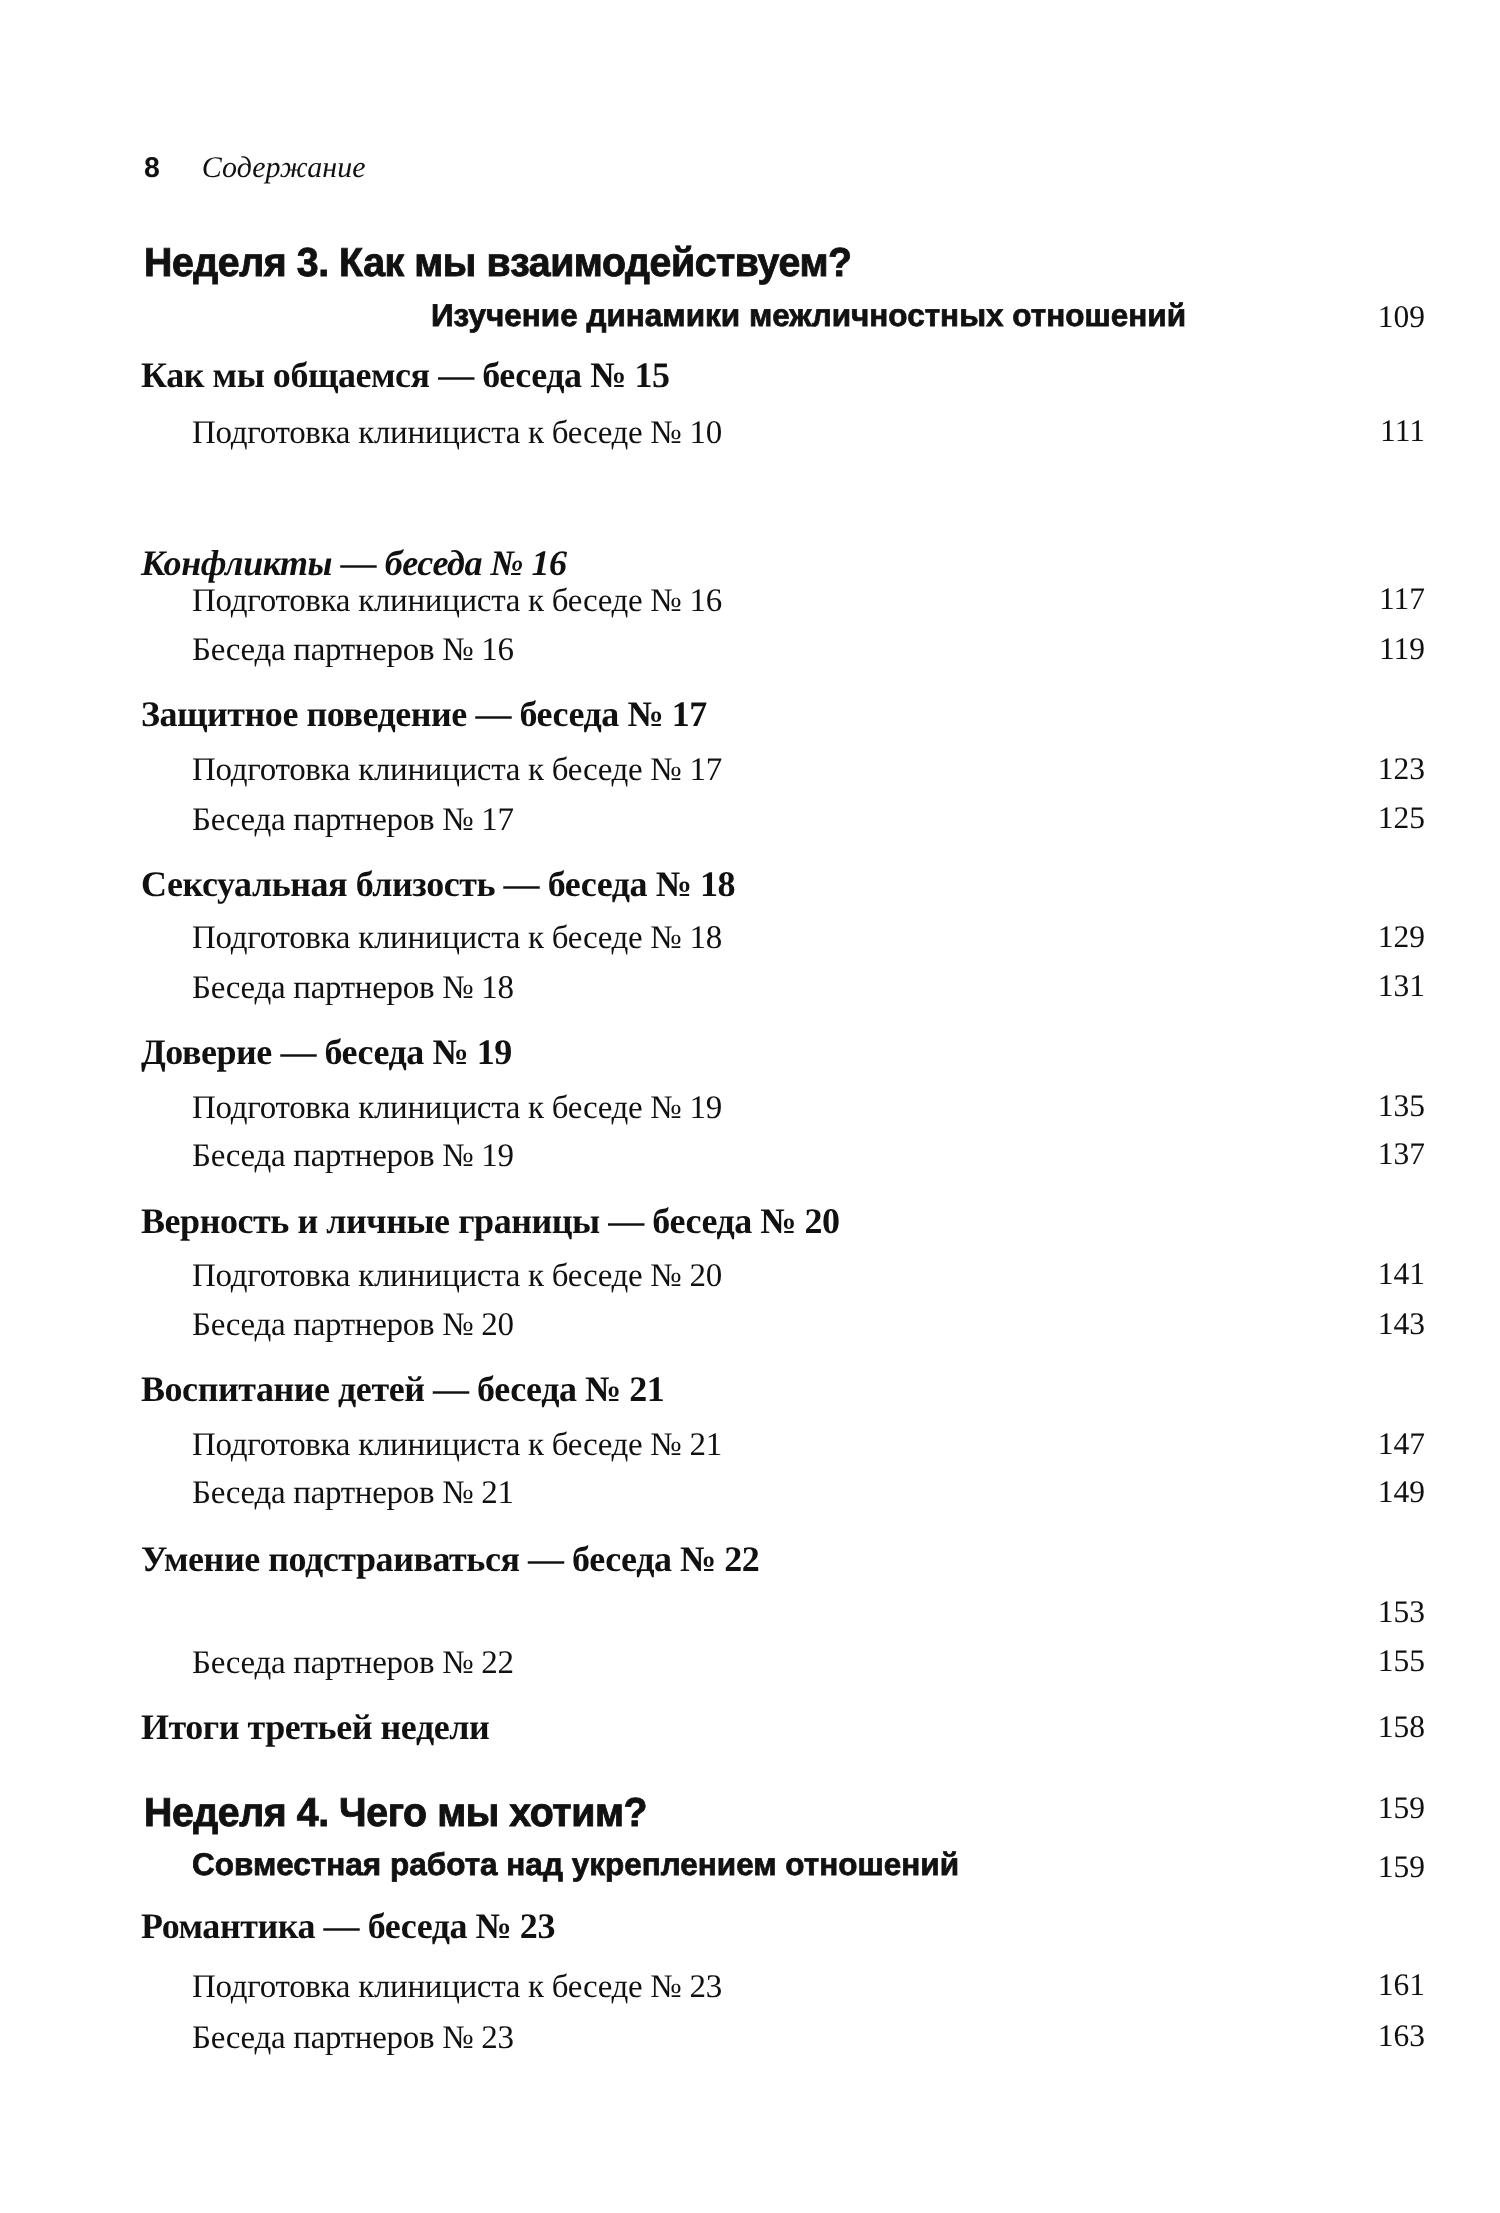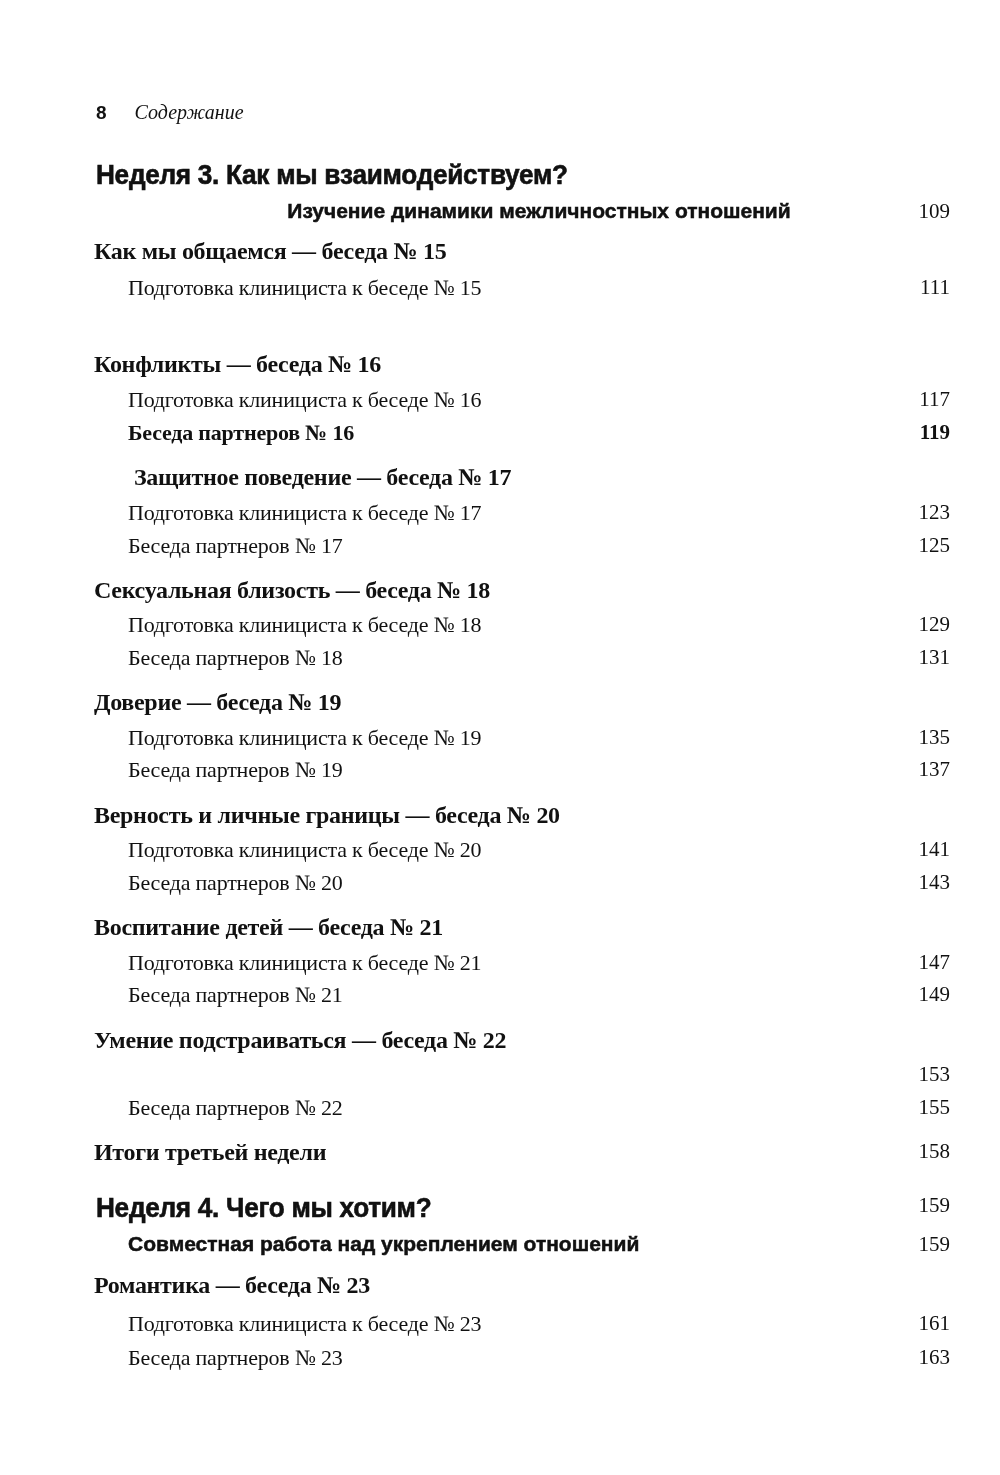--- a/index.html
+++ b/index.html
@@ -42,37 +42,37 @@
   </div>
   <div class="row wsub" style="top:199px;justify-content:center;">
     <span class="txt">Изучение динамики межличностных отношений</span>
     <span class="pg">109</span>
   </div>
 
   <div class="row section" style="top:238px;">
     <span class="txt">Как мы общаемся — беседа № 15</span>
   </div>
   <div class="row item" style="top:275px;">
-    <span class="txt">Подготовка клинициста к беседе № 15</span>
+    <span class="txt">Подготовка клинициста к беседе № 10</span>
     <span class="pg">111</span>
   </div>
 
-  <div class="row section" style="top:351px;">
+  <div class="row section" style="top:363px;font-style:italic;">
     <span class="txt">Конфликты — беседа № 16</span>
   </div>
   <div class="row item" style="top:387px;">
     <span class="txt">Подготовка клинициста к беседе № 16</span>
     <span class="pg">117</span>
   </div>
-  <div class="row item" style="top:420px;font-weight:bold;">
+  <div class="row item" style="top:420px;">
     <span class="txt">Беседа партнеров № 16</span>
     <span class="pg">119</span>
   </div>
 
-  <div class="row section" style="top:464px;margin-left:40px;">
+  <div class="row section" style="top:464px;">
     <span class="txt">Защитное поведение — беседа № 17</span>
   </div>
   <div class="row item" style="top:500px;">
     <span class="txt">Подготовка клинициста к беседе № 17</span>
     <span class="pg">123</span>
   </div>
   <div class="row item" style="top:533px;">
     <span class="txt">Беседа партнеров № 17</span>
     <span class="pg">125</span>
   </div>

